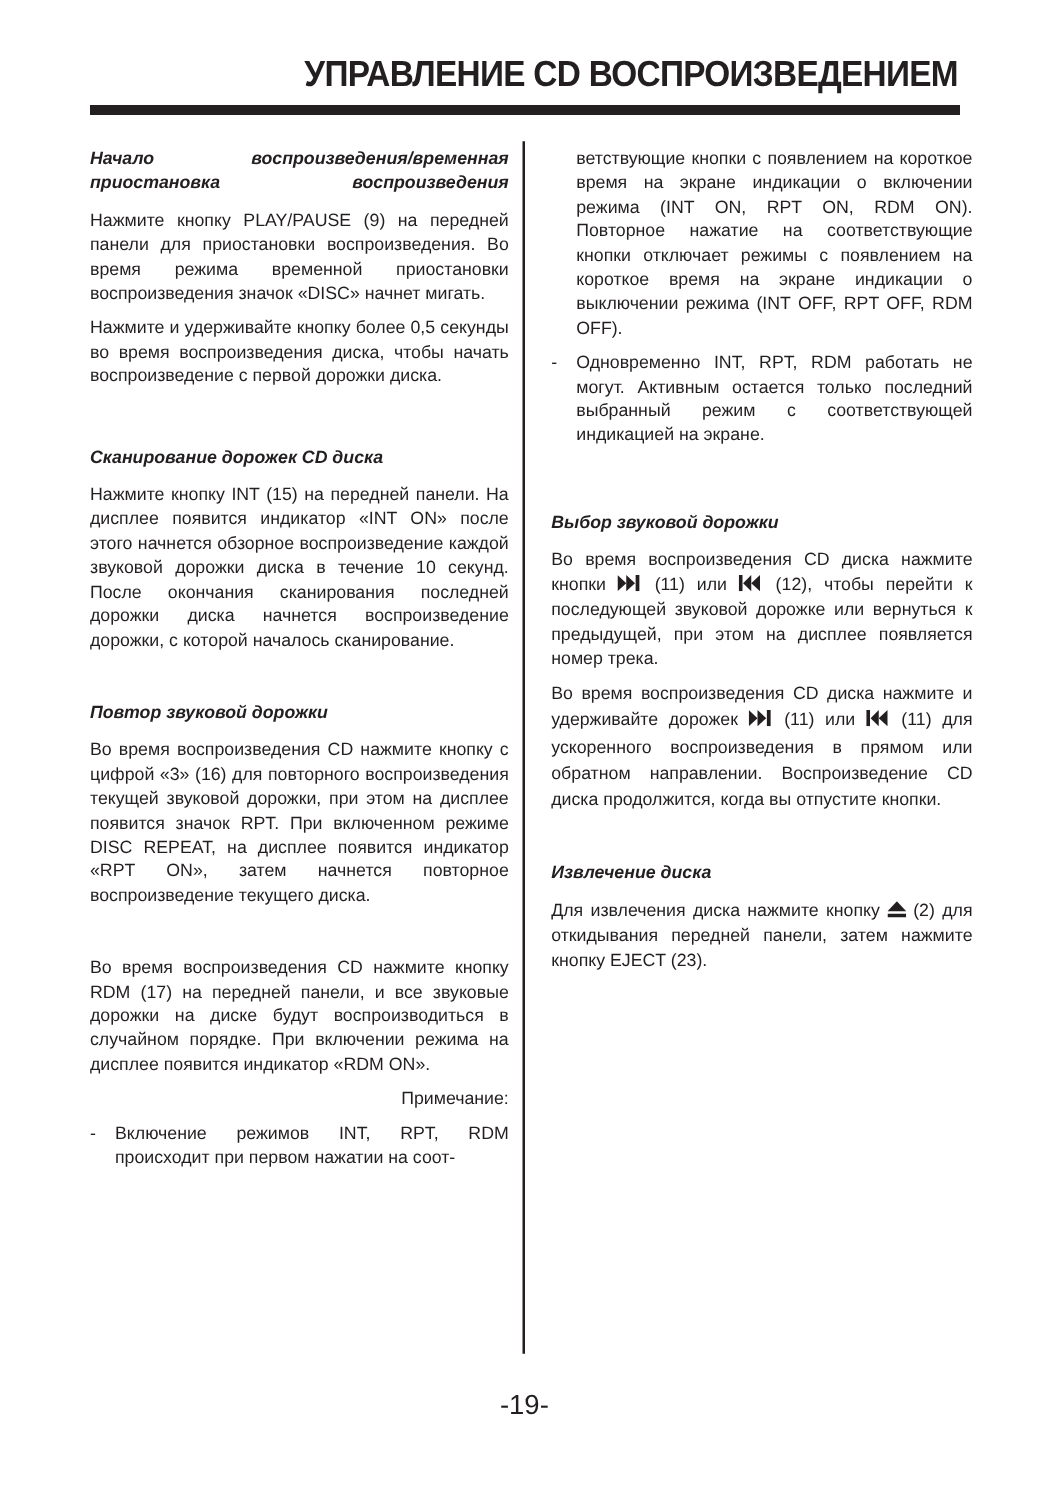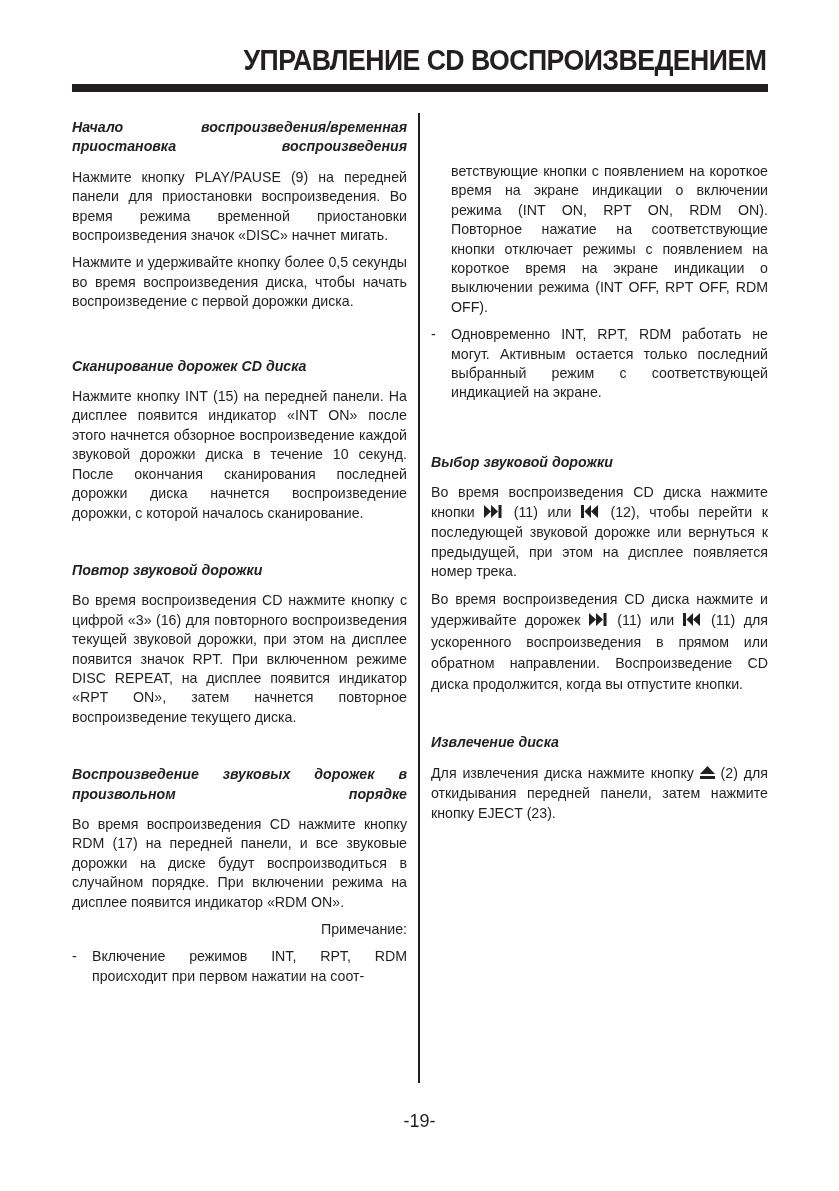--- a/index.html
+++ b/index.html
@@ -6,32 +6,32 @@
     body { width: 839px; height: 1191px; position: relative; overflow: hidden;
            font-family: "Liberation Sans", sans-serif; color: #231f20; }
     .page-title { position: absolute; right: 73px; top: 44px; margin: 0;
                   font-family: "Liberation Sans", sans-serif; font-weight: bold;
                   font-size: 29px; letter-spacing: -0.6px; transform: scaleX(0.92);
                   transform-origin: right center; color: #231f20; white-space: nowrap; }
     .title-bar { position: absolute; left: 72px; top: 84px; width: 696px; height: 8px; background: #231f20; }
     .col-rule { position: absolute; left: 418px; top: 113px; width: 2px; height: 970px; background: #231f20; }
     .col { position: absolute; top: 118px; font-size: 14.2px; line-height: 19.4px; text-align: justify; }
     .col-left { left: 72px; width: 335px; }
-    .col-right { left: 431px; width: 337px; margin-top: 44px; }
+    .col-right { left: 441px; width: 337px; }
     .section { margin: 0; }
     .heading { font-weight: bold; margin: 0 0 11px 0; font-size: 14.2px; line-height: 19.4px; text-align: justify; text-align-last: left; font-style: italic; }
     .heading.wide { text-align-last: justify; }
     .para { margin: 0 0 8px 0; }
     .gap { height: 38px; }
     .note-item { position: relative; padding-left: 20px; margin: 0 0 8px 0; }
     .note-item .dash { position: absolute; left: 0; top: 0; }
     .cont { padding-left: 20px; margin: 0 0 8px 0; }
     .icon { display: inline-block; vertical-align: -1px; }
     .page-number { position: absolute; left: 0; width: 839px; top: 1111px; text-align: center;
-                   font-size: 18px; color: #231f20; }
+                   font-size: 22px; color: #231f20; }
   </style>
 </head>
 <body>
 
 <h1 class="page-title">УПРАВЛЕНИЕ CD ВОСПРОИЗВЕДЕНИЕМ</h1>
 <div class="title-bar"></div>
 <div class="col-rule"></div>
 
 <div class="col col-left">
   <div class="section">
@@ -44,21 +44,20 @@
     <p class="heading">Сканирование дорожек CD диска</p>
     <p class="para">Нажмите кнопку INT (15) на передней панели. На дисплее появится индикатор «INT ON» после этого начнется обзорное воспроизведение каждой звуковой дорожки диска в течение 10 секунд. После окончания сканирования последней дорожки диска начнется воспроизведение дорожки, с которой началось сканирование.</p>
   </div>
   <div class="gap" style="height:30px"></div>
   <div class="section">
     <p class="heading">Повтор звуковой дорожки</p>
     <p class="para">Во время воспроизведения CD нажмите кнопку с цифрой «3» (16) для повторного воспроизведения текущей звуковой дорожки, при этом на дисплее появится значок RPT. При включенном режиме DISC REPEAT, на дисплее появится индикатор «RPT ON», затем начнется повторное воспроизведение текущего диска.</p>
   </div>
   <div class="gap" style="height:30px"></div>
   <div class="section">
-    <p class="heading wide">Воспроизведение звуковых дорожек в произвольном порядке</p>
     <p class="para">Во время воспроизведения CD нажмите кнопку RDM (17) на передней панели, и все звуковые дорожки на диске будут воспроизводиться в случайном порядке. При включении режима на дисплее появится индикатор «RDM ON».</p>
     <p class="para" style="text-align:right">Примечание:</p>
     <p class="note-item"><span class="dash">-</span><span>Включение режимов INT, RPT, RDM происходит при первом нажатии на соот-</span></p>
   </div>
 </div>
 
 <div class="col col-right">
   <p class="cont">ветствующие кнопки с появлением на короткое время на экране индикации о включении режима (INT ON, RPT ON, RDM ON). Повторное нажатие на соответствующие кнопки отключает режимы с появлением на короткое время на экране индикации о выключении режима (INT OFF, RPT OFF, RDM OFF).</p>
   <p class="note-item"><span class="dash">-</span><span>Одновременно INT, RPT, RDM работать не могут. Активным остается только последний выбранный режим с соответствующей индикацией на экране.</span></p>
   <div class="gap" style="height:42px"></div>

